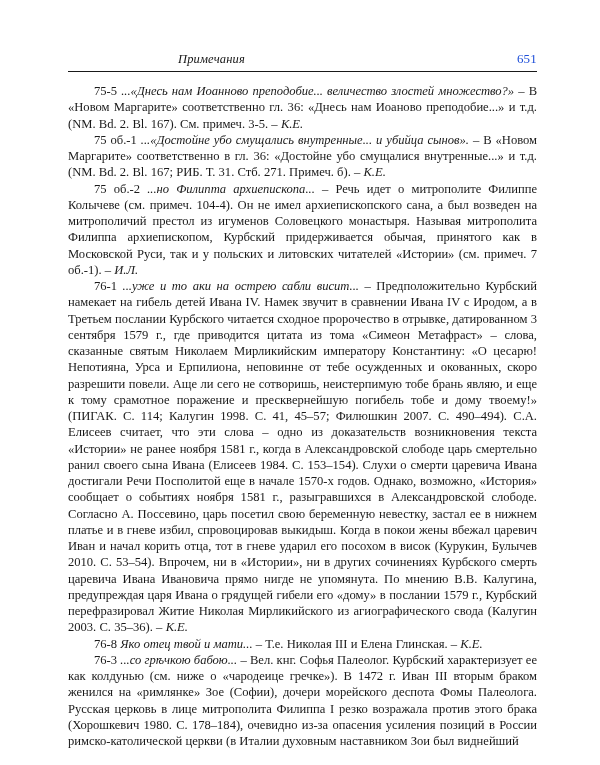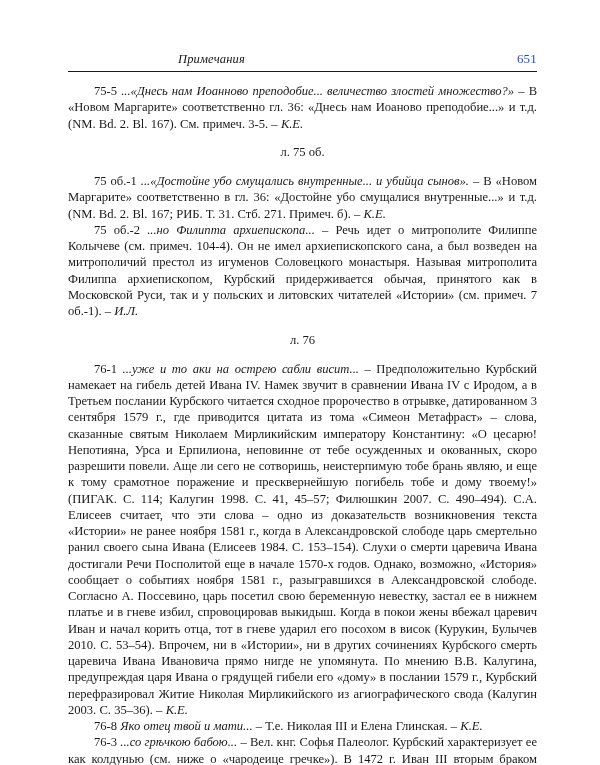--- a/index.html
+++ b/index.html
@@ -97,27 +97,25 @@
   <div class="runhead">
     <span class="runhead-title">Примечания</span>
     <span class="runhead-folio">651</span>
   </div>
   <div class="rule"></div>
 
   <div class="textblock">
 
     <p class="note"><span>75-5</span> <i class="it">...«Днесь нам Иоанново преподобие... величество злостей множество?»</i><span> – В «Новом Маргарите» соответственно гл. 36: «Днесь нам Иоаново преподобие...» и т.д. (NM. Bd. 2. Bl. 167). См. примеч. 3-5. – </span><i class="init">К.Е.</i></p>
 
-    <p class="folio-mark gap-before gap-after">л. 75 об.</p>
 
     <p class="note"><span>75 об.-1</span> <i class="it">...«Достойне убо смущались внутренные... и убийца сынов».</i><span> – В «Новом Маргарите» соответственно в гл. 36: «Достойне убо смущалися внутренные...» и т.д. (NM. Bd. 2. Bl. 167; РИБ. Т. 31. Стб. 271. Примеч. б). – </span><i class="init">К.Е.</i></p>
 
     <p class="note"><span>75 об.-2</span> <i class="it">...но Филипта архиепископа...</i><span> – Речь идет о митрополите Филиппе Колычеве (см. примеч. 104-4). Он не имел архиепископского сана, а был возведен на митрополичий престол из игуменов Соловецкого монастыря. Называя митрополита Филиппа архиепископом, Курбский придерживается обычая, принятого как в Московской Руси, так и у польских и литовских читателей «Истории» (см. примеч. 7 об.-1). – </span><i class="init">И.Л.</i></p>
 
-    <p class="folio-mark gap-before gap-after">л. 76</p>
 
     <p class="note"><span>76-1</span> <i class="it">...уже и то аки на острею сабли висит...</i><span> – Предположительно Курбский намекает на гибель детей Ивана IV. Намек звучит в сравнении Ивана IV с Иродом, а в Третьем послании Курбского читается сходное пророчество в отрывке, датированном 3 сентября 1579 г., где приводится цитата из тома «Симеон Метафраст» – слова, сказанные святым Николаем Мирликийским императору Константину: «О цесарю! Непотияна, Урса и Ерпилиона, неповинне от тебе осужденных и окованных, скоро разрешити повели. Аще ли сего не сотворишь, неистерпимую тобе брань являю, и еще к тому срамотное поражение и пресквернейшую погибель тобе и дому твоему!» (ПИГАК. С. 114; Калугин 1998. С. 41, 45–57; Филюшкин 2007. С. 490–494). С.А. Елисеев считает, что эти слова – одно из доказательств возникновения текста «Истории» не ранее ноября 1581 г., когда в Александровской слободе царь смертельно ранил своего сына Ивана (Елисеев 1984. С. 153–154). Слухи о смерти царевича Ивана достигали Речи Посполитой еще в начале 1570-х годов. Однако, возможно, «История» сообщает о событиях ноября 1581 г., разыгравшихся в Александровской слободе. Согласно А. Поссевино, царь посетил свою беременную невестку, застал ее в нижнем платье и в гневе избил, спровоцировав выкидыш. Когда в покои жены вбежал царевич Иван и начал корить отца, тот в гневе ударил его посохом в висок (Курукин, Булычев 2010. С. 53–54). Впрочем, ни в «Истории», ни в других сочинениях Курбского смерть царевича Ивана Ивановича прямо нигде не упомянута. По мнению В.В. Калугина, предупреждая царя Ивана о грядущей гибели его «дому» в послании 1579 г., Курбский перефразировал Житие Николая Мирликийского из агиографического свода (Калугин 2003. С. 35–36). – </span><i class="init">К.Е.</i></p>
 
     <p class="note"><span>76-8</span> <i class="it">Яко отец твой и мати...</i><span> – Т.е. Николая III и Елена Глинская. – </span><i class="init">К.Е.</i></p>
 
     <p class="note"><span>76-3</span> <i class="it">...со грѣчкою бабою...</i><span> – Вел. кнг. Софья Палеолог. Курбский характеризует ее как колдунью (см. ниже о «чародеице гречке»). В 1472 г. Иван III вторым браком женился на «римлянке» Зое (Софии), дочери морейского деспота Фомы Палеолога. Русская церковь в лице митрополита Филиппа I резко возражала против этого брака (Хорошкевич 1980. С. 178–184), очевидно из-за опасения усиления позиций в России римско-католической церкви (в Италии духовным наставником Зои был виднейший</span></p>
 
   </div>
 </div>
 

